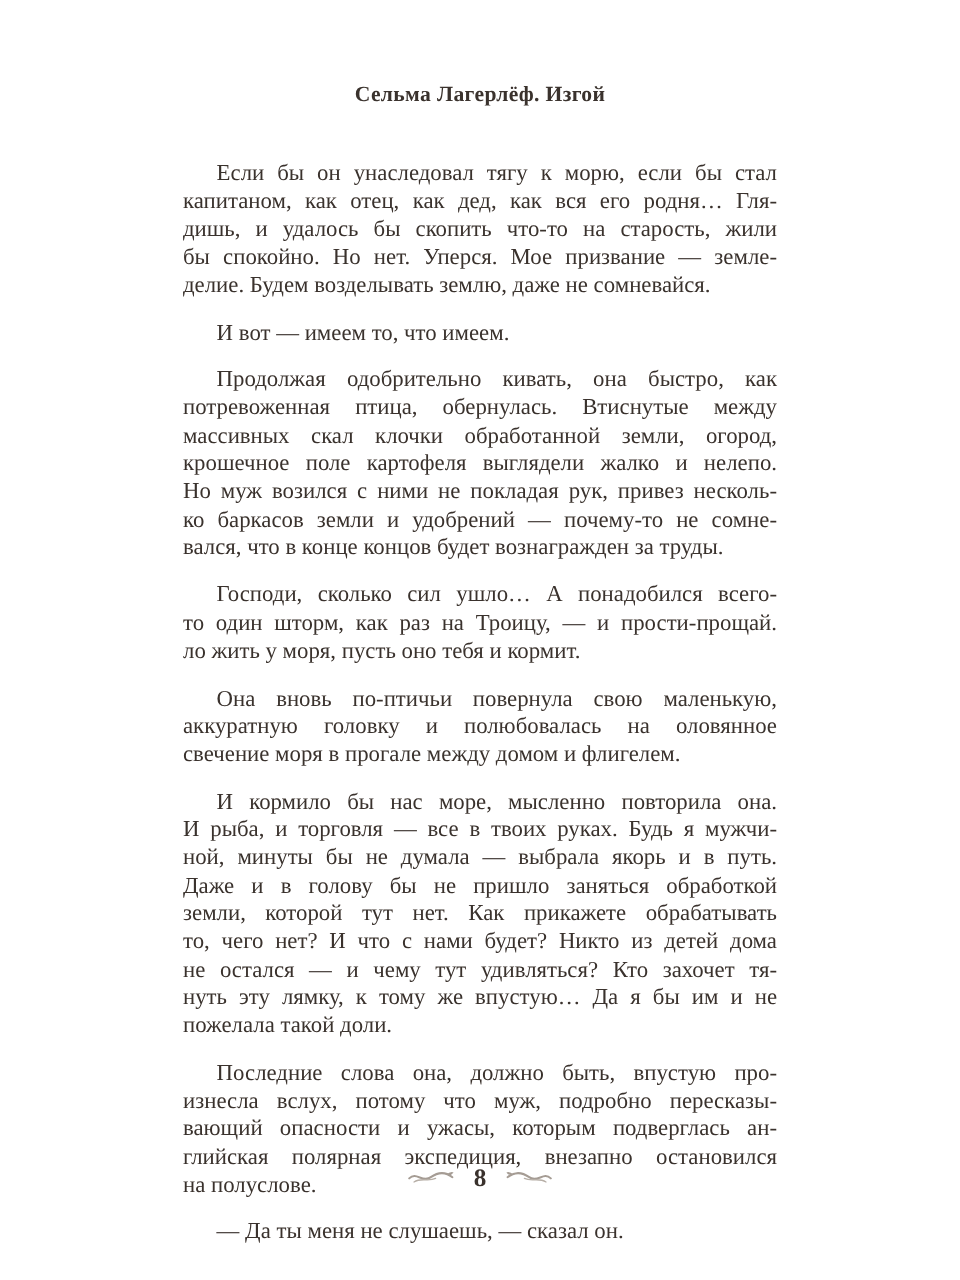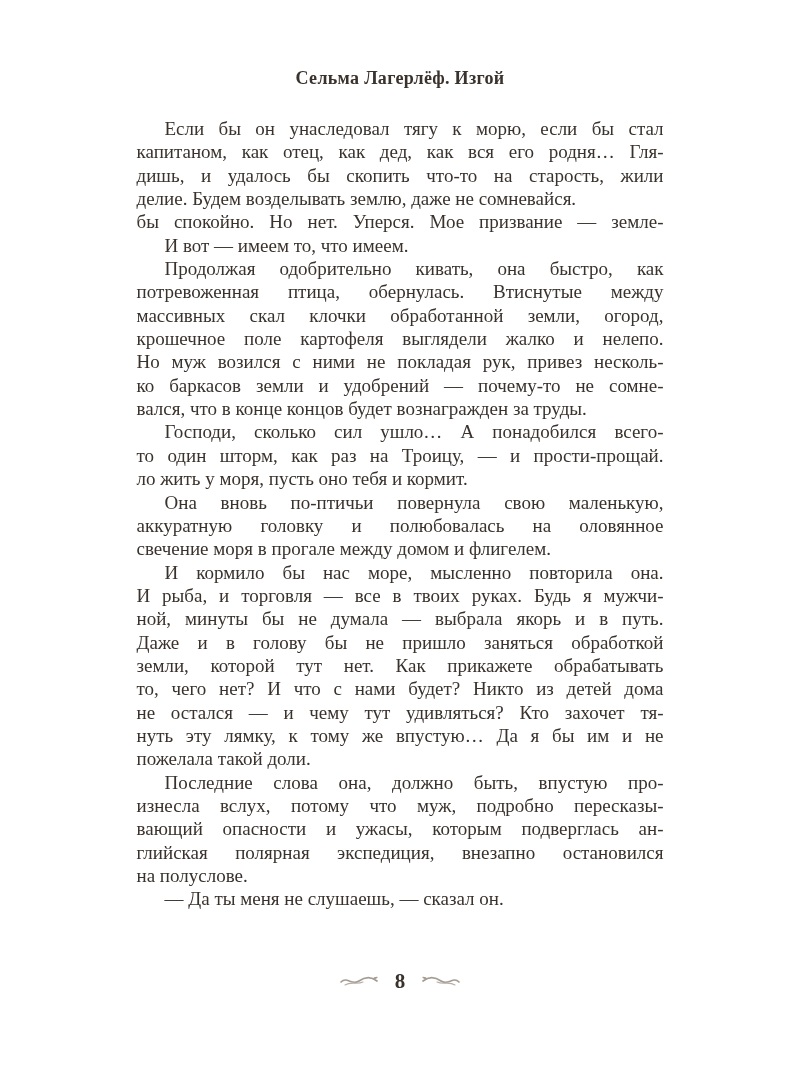--- a/index.html
+++ b/index.html
@@ -36,21 +36,21 @@
   .text-block {
     position: absolute;
     top: 117px;
     left: 50%;
     transform: translateX(-50%);
     width: 527px;
     font-size: 19px;
     line-height: 23.35px;
     color: var(--text);
   }
-  .paragraph { margin: 0; }
+  .paragraph { margin: 16px; }
   .line {
     text-align: justify;
     text-align-last: justify;
     white-space: nowrap;
   }
   .line.first { padding-left: 28px; }
   .line.last { text-align-last: left; white-space: normal; }
   .page-footer {
     position: absolute;
     top: 963px;
@@ -76,22 +76,22 @@
 
 <div class="page">
 
   <div class="running-head">Сельма Лагерлёф. Изгой</div>
 
   <div class="text-block" id="text-block">
       <div class="paragraph">
         <div class="line first">Если бы он унаследовал тягу к морю, если бы стал</div>
         <div class="line">капитаном, как отец, как дед, как вся его родня… Гля-</div>
         <div class="line">дишь, и удалось бы скопить что-то на старость, жили</div>
+        <div class="line">бы спокойно. Но нет. Уперся. Мое призвание — земле-</div>
         <div class="line last">делие. Будем возделывать землю, даже не сомневайся.</div>
-        <div class="line">бы спокойно. Но нет. Уперся. Мое призвание — земле-</div>
       </div>
       <div class="paragraph">
         <div class="line first last">И вот — имеем то, что имеем.</div>
       </div>
       <div class="paragraph">
         <div class="line first">Продолжая одобрительно кивать, она быстро, как</div>
         <div class="line">потревоженная птица, обернулась. Втиснутые между</div>
         <div class="line">массивных скал клочки обработанной земли, огород,</div>
         <div class="line">крошечное поле картофеля выглядели жалко и нелепо.</div>
         <div class="line">Но муж возился с ними не покладая рук, привез несколь-</div>

